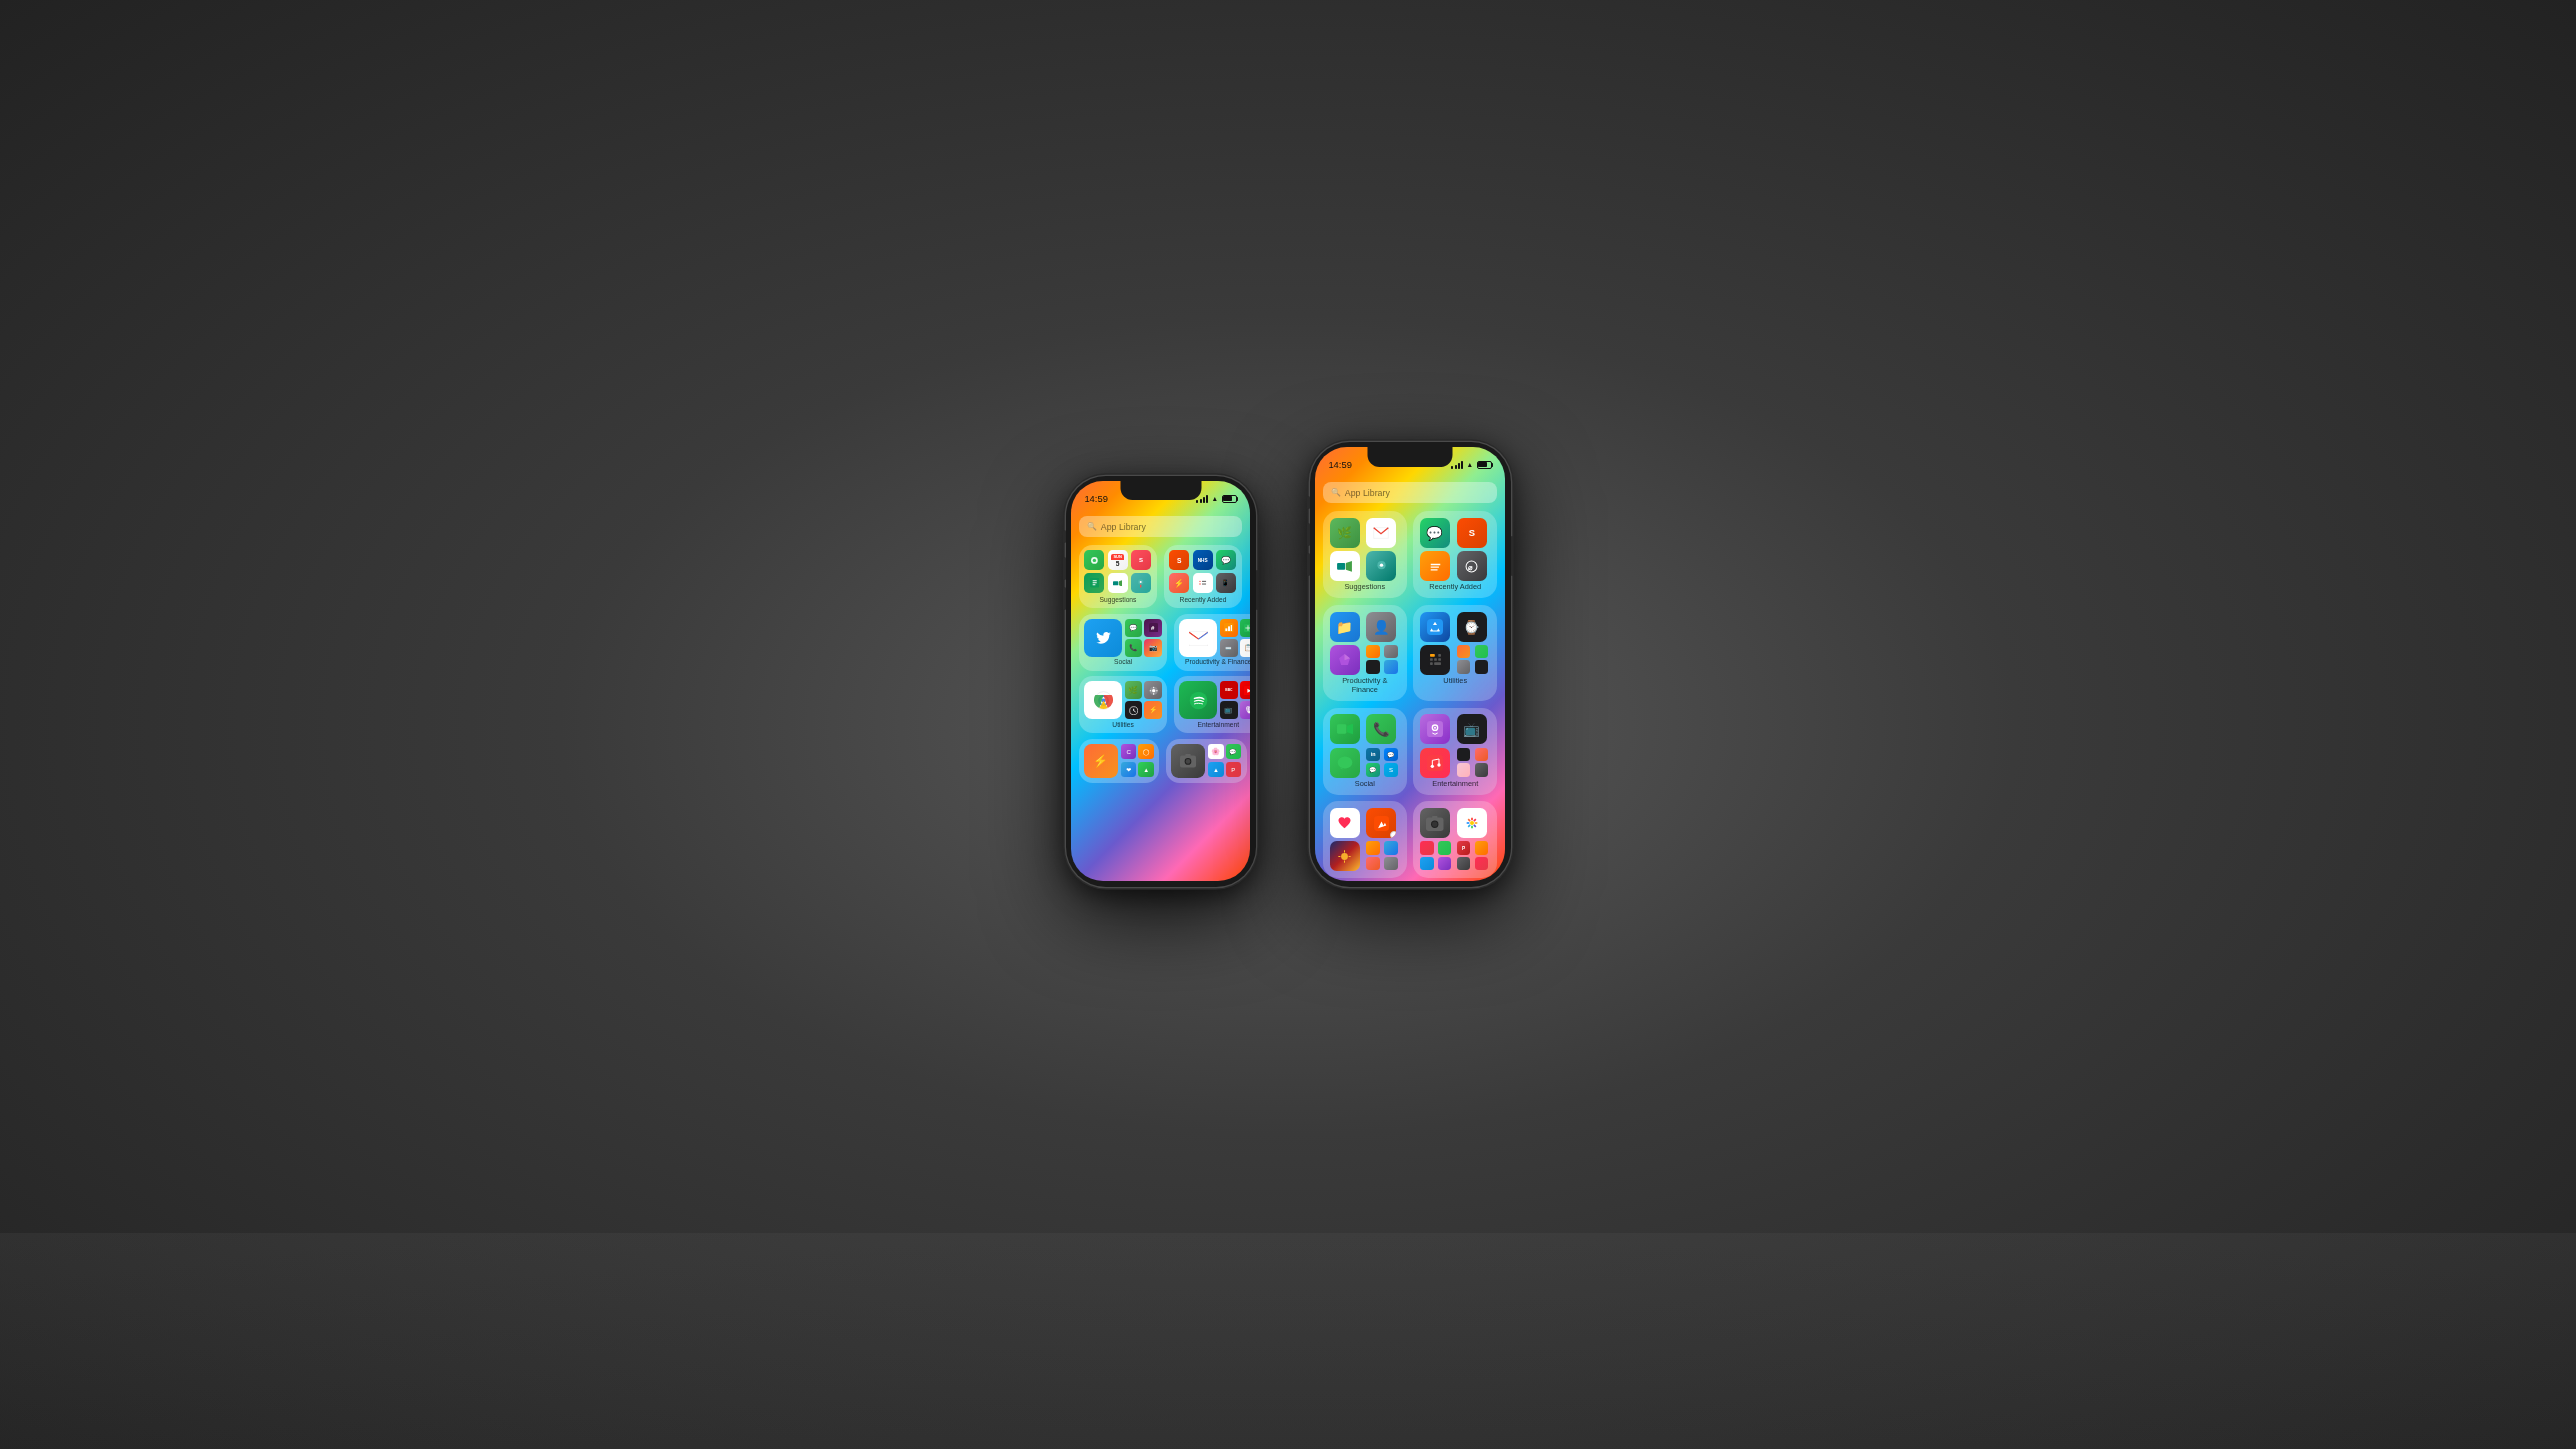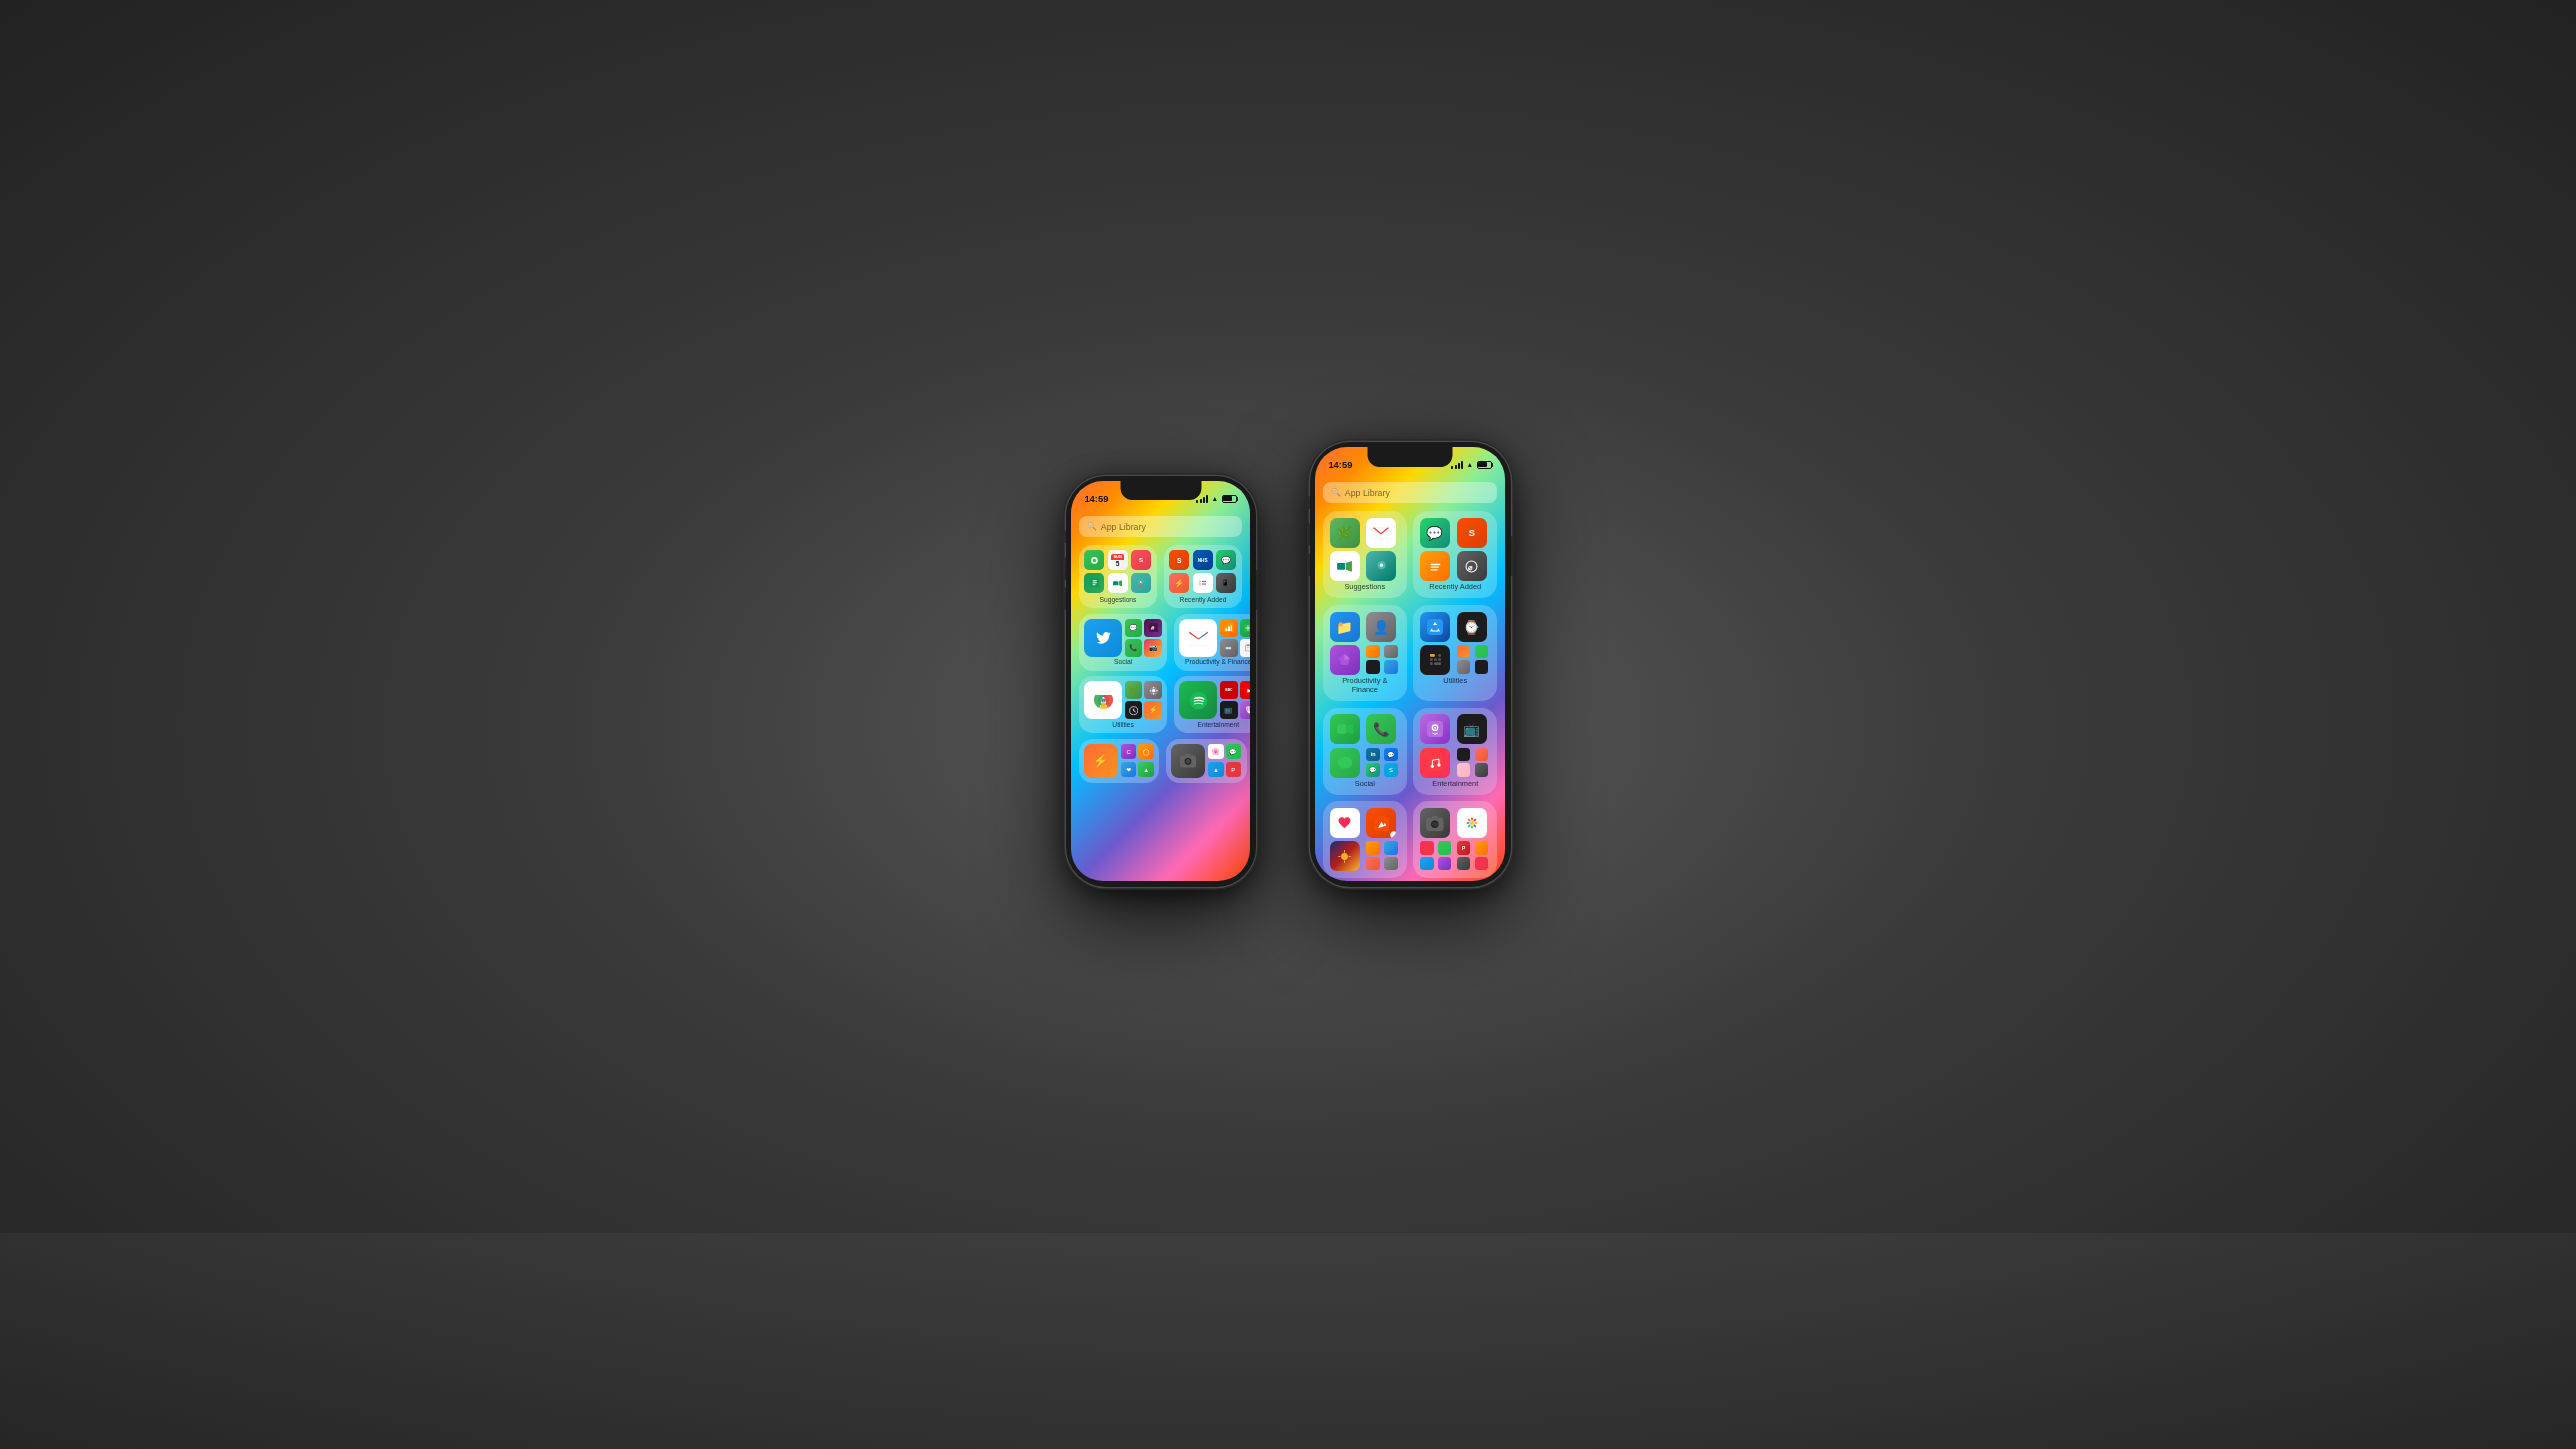--- a/index.html
+++ b/index.html
@@ -110,21 +110,21 @@
       justify-content: space-between;
       padding: 5.4px 13.5px 0;
       z-index: 9;
       color: #000;
       font-size: 8.8px;
       font-weight: 600;
     }
 
     .status-time {
       font-size: 9.4px;
-      font-weight: 700;
+      font-weight: 400;
       color: #111;
     }
 
     .status-icons {
       display: flex;
       gap: 3.4px;
       align-items: center;
     }
 
     .signal-bars {

